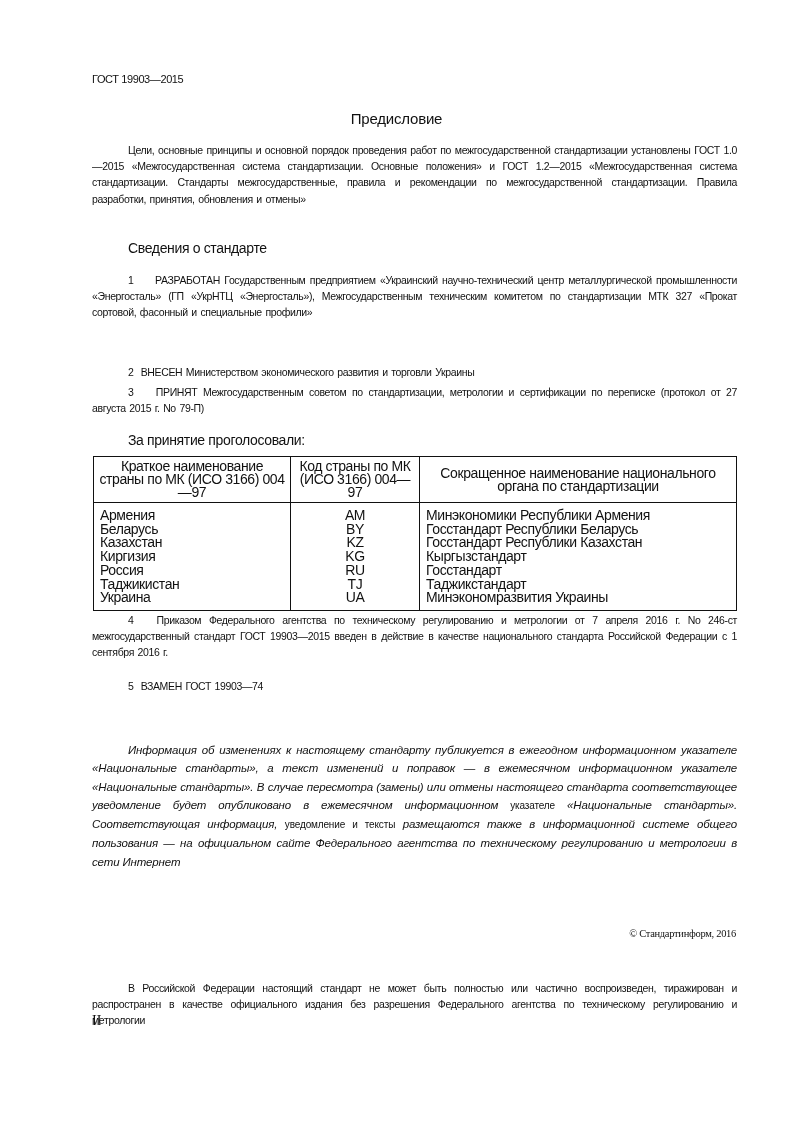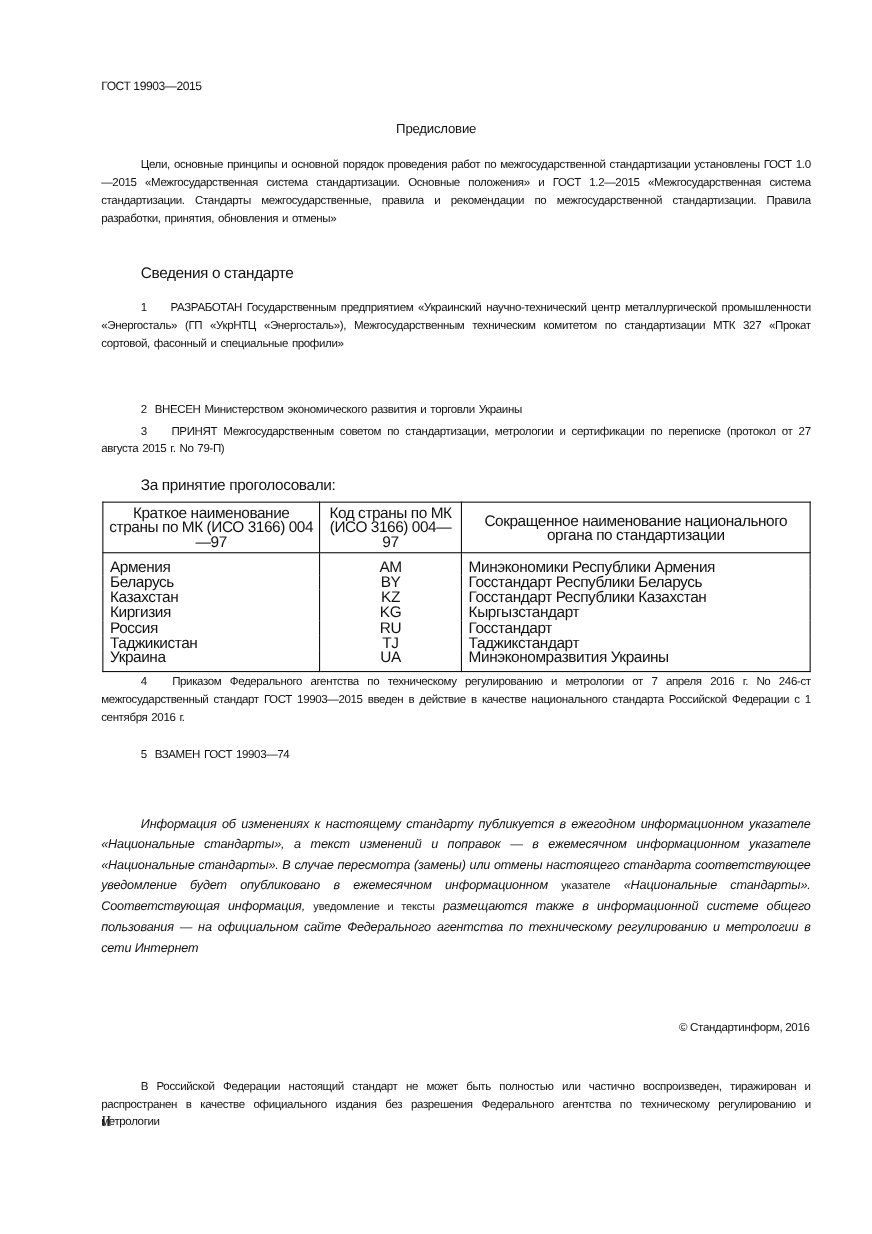--- a/index.html
+++ b/index.html
@@ -1,38 +1,38 @@
 <!DOCTYPE html>
 <html><head>
 <meta charset="utf-8">
 <style>
   html, body { margin: 0; padding: 0; background: #ffffff; }
   body { width: 793px; height: 1122px; position: relative; overflow: hidden;
          font-family: "Liberation Sans", sans-serif; color: #111; }
   .abs { position: absolute; }
   .hdr { left: 92px; top: 73px; font-size: 11px; letter-spacing: -0.4px; }
-  .title { left: 0; width: 793px; top: 110px; text-align: center; font-size: 12px; letter-spacing: -0.2px; }
+  .title { left: 0; width: 793px; top: 110px; text-align: center; font-size: 15px; letter-spacing: -0.2px; }
   .para { left: 92px; width: 645px; font-size: 10.5px; line-height: 16.2px; text-align: justify;
           text-align-last: left; letter-spacing: -0.35px; word-spacing: 1px; }
   .para .ind { display: inline-block; width: 36px; }
   .line { left: 92px; font-size: 14px; letter-spacing: -0.35px; }
   table.countries { position: absolute; left: 93px; top: 456px; width: 644px;
                     border-collapse: collapse; font-size: 14px; letter-spacing: -0.4px; }
   table.countries th { font-weight: normal; border: 1px solid #111; padding: 3px 4px;
                        text-align: center; line-height: 13px; height: 28px; }
   table.countries td { border-left: 1px solid #111; border-right: 1px solid #111;
                        padding: 0 6px; line-height: 13.7px; height: 13.7px; }
   table.countries tbody tr:first-child td { padding-top: 6px; }
   table.countries tbody tr:last-child td { border-bottom: 1px solid #111; padding-bottom: 5px; }
   table.countries td.code { text-align: center; }
   .info { left: 92px; top: 741px; width: 645px; font-size: 11.5px; line-height: 18.3px;
           font-style: italic; text-align: justify; text-align-last: left; letter-spacing: -0.15px; }
   .info .ind { display: inline-block; width: 36px; }
   .info .norm { font-style: normal; font-size: 10px; margin-top: 36px; }
-  .copy { right: 57px; top: 928px; font-size: 10.5px; letter-spacing: -0.3px; }
+  .copy { right: 57px; top: 928px; font-size: 10.5px; letter-spacing: -0.3px; font-family: Liberation Serif, serif; }
   .pagenum { left: 92px; top: 1013px; font-family: "Liberation Serif", serif; font-size: 14px; }
 </style>
 </head>
 <body>
 
 <div class="abs hdr">ГОСТ 19903—2015</div>
 
 <div class="abs title">Предисловие</div>
 
 <div class="abs para" style="top:142px"><span class="ind"></span><span>Цели, основные принципы и основной порядок проведения работ по межгосударственной стандартизации установлены ГОСТ 1.0—2015 «Межгосударственная система стандартизации. Основные положения» и ГОСТ 1.2—2015 «Межгосударственная система стандартизации. Стандарты межгосударственные, правила и рекомендации по межгосударственной стандартизации. Правила разработки, принятия, обновления и отмены»</span></div>

